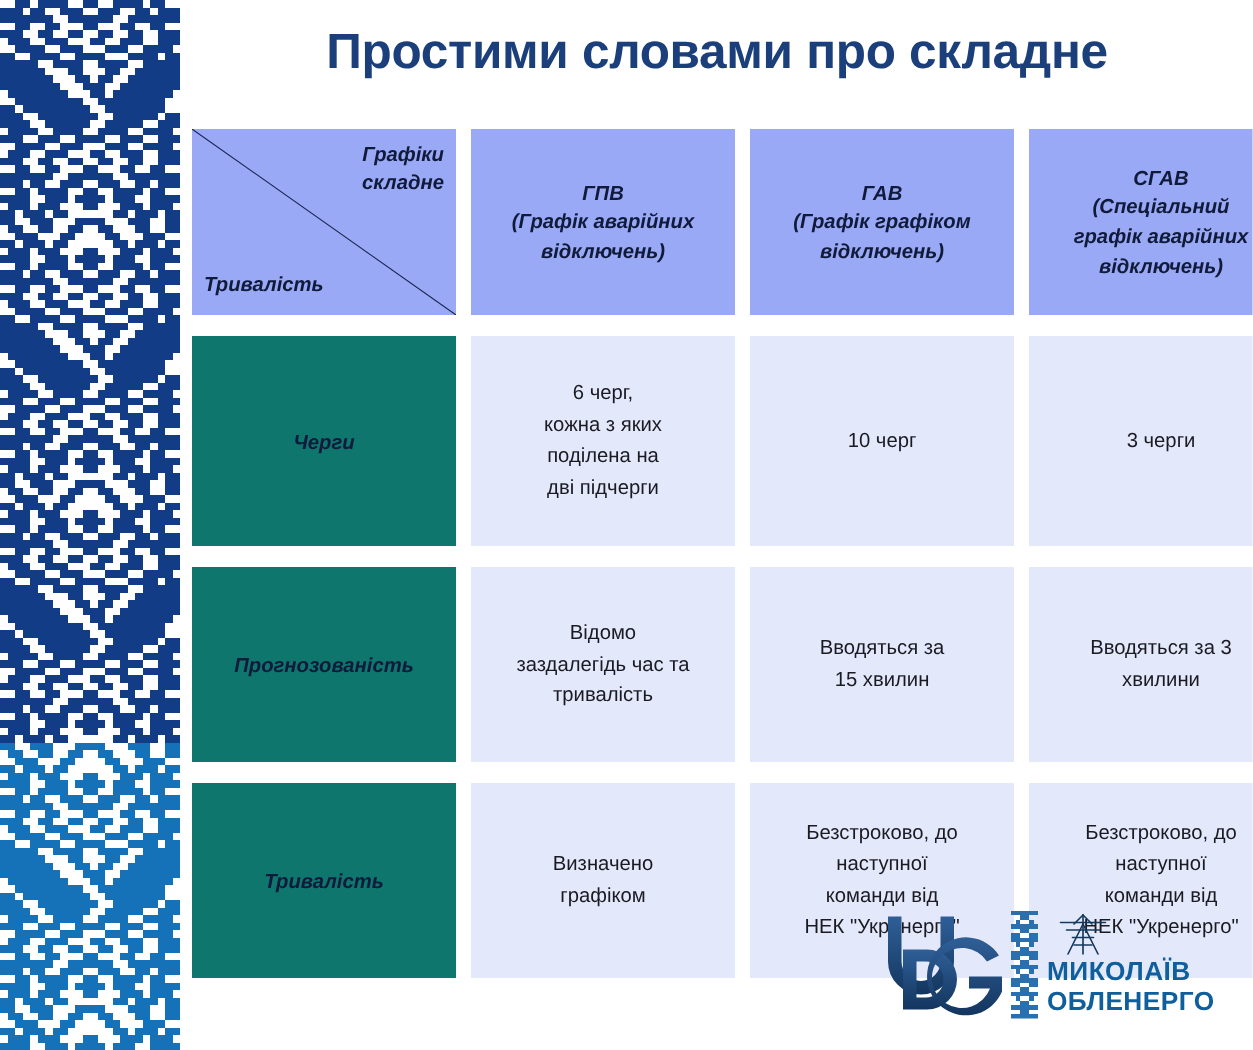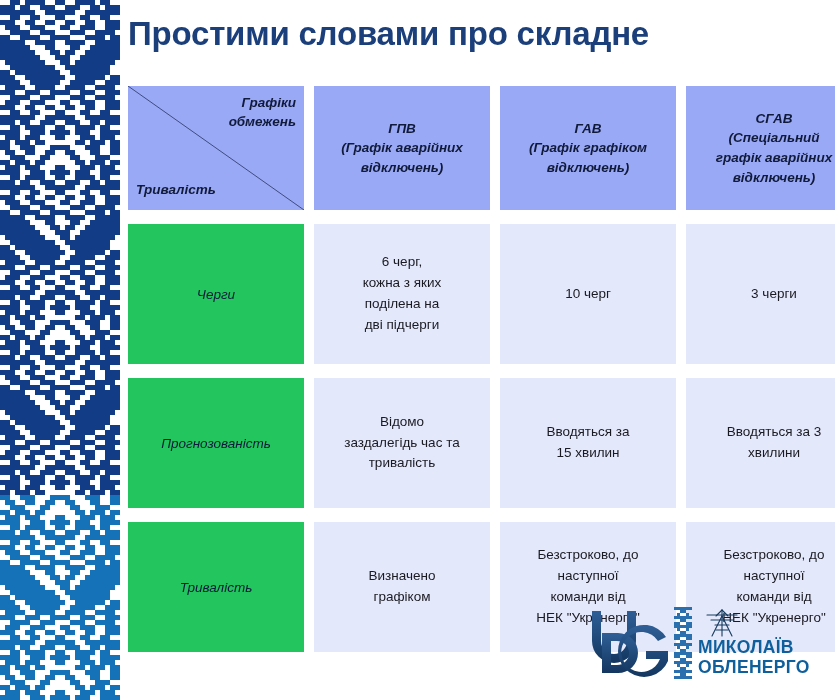--- a/index.html
+++ b/index.html
@@ -28,20 +28,21 @@
   #vyshyvanka-border svg {
     display: block;
   }
 
   
   #page-title {
     position: absolute;
     left: 128px;
     top: 16px;
     width: 700px;
+    text-align: center;
     font-size: 33px;
     font-weight: bold;
     color: #1b3f7a;
     letter-spacing: -0.2px;
     line-height: 1.1;
     white-space: nowrap;
   }
 
   
   #comparison-table {
@@ -111,23 +112,23 @@
     font-size: 13.5px;
     font-weight: bold;
     font-style: italic;
     color: #101a3a;
     line-height: 1.4;
     z-index: 2;
   }
 
   
   .row-label-cell {
-    background: #22c55e;
+    background: #0f766e;
     font-size: 13.5px;
-    font-weight: normal;
+    font-weight: bold;
     font-style: italic;
     color: #101a3a;
   }
   .data-cell {
     background: #e4e8fb;
     font-size: 13.5px;
     font-weight: normal;
     color: #1a1a22;
     line-height: 1.55;
   }
@@ -386,21 +387,21 @@
 <table id="comparison-table">
   <tbody>
 
     <tr>
       <td id="corner-cell" class="col-label">
         <svg class="diag-line" viewBox="0 0 100 100" preserveAspectRatio="none">
           <line x1="0" y1="0" x2="100" y2="100" stroke="#15244f" stroke-width="0.7" vector-effect="non-scaling-stroke"></line>
         </svg>
         <div class="corner-top">
           <span>Графіки</span><br>
-          <span>обмежень</span>
+          <span>складне</span>
         </div>
         <div class="corner-bottom">Тривалість</div>
       </td>
 
       <td class="hdr-cell col-data">
         <span class="abbr">ГПВ</span>
         <span class="full">(Графік аварійних</span>
         <span class="full">відключень)</span>
       </td>
 

